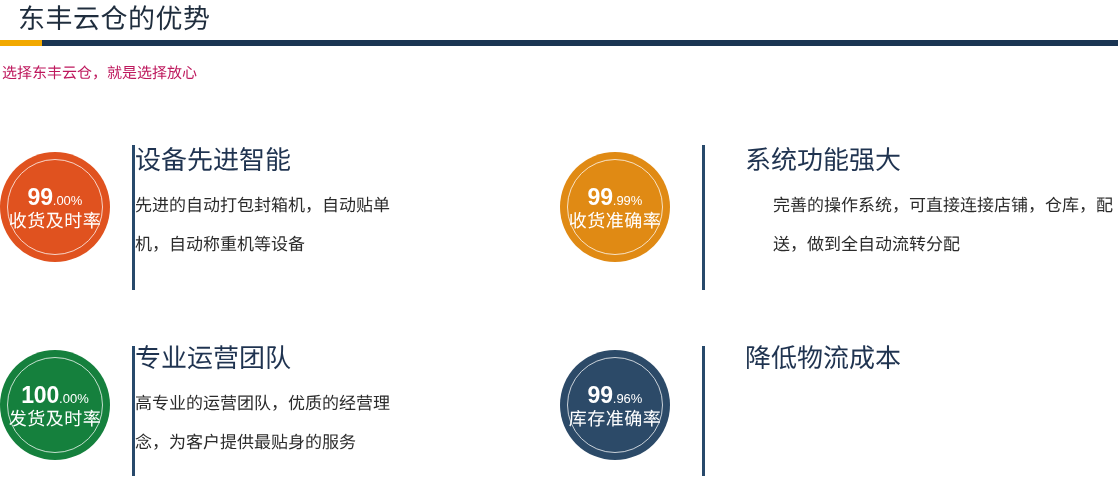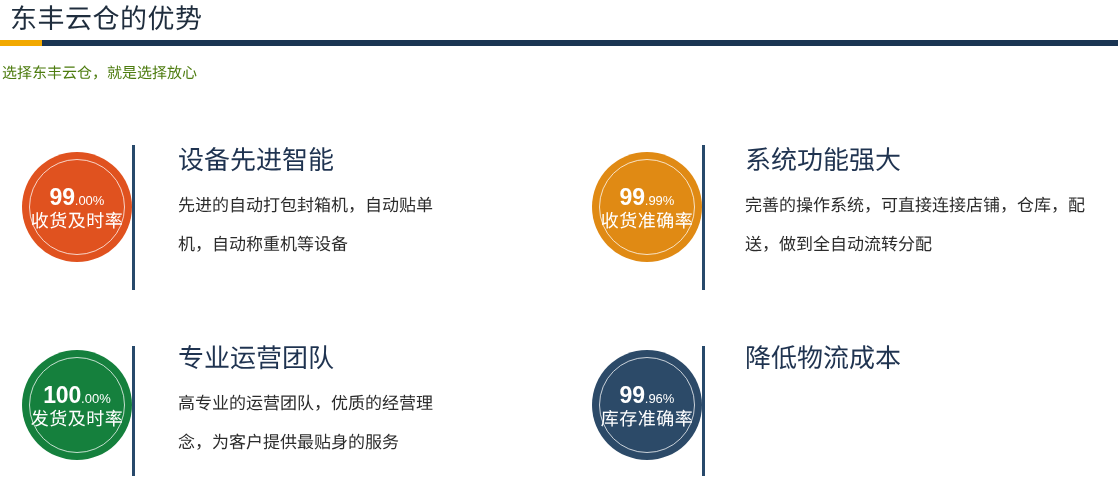--- a/index.html
+++ b/index.html
@@ -29,20 +29,21 @@
     width: 1118px;
   }
   .header-title {
     font-size: 27px;
     line-height: 38px;
     font-weight: 400;
     color: #1f2d3d;
     letter-spacing: 0.5px;
     padding-left: 10px;
     white-space: nowrap;
+    margin-left: 8px;
   }
   .header-rule {
     display: flex;
     width: 1118px;
     height: 6px;
     margin-top: 2px;
   }
   .rule-accent {
     width: 42px;
     height: 6px;
@@ -51,21 +52,21 @@
   .rule-base {
     flex: 1 1 auto;
     height: 6px;
     background: #1a3553;
   }
   .header-subtitle {
     margin-top: 16px;
     padding-left: 2px;
     font-size: 15px;
     line-height: 22px;
-    color: #4d7c0f;
+    color: #be185d;
     white-space: nowrap;
   }
 
   
   .grid {
     position: absolute;
     left: 0;
     top: 132px;
     width: 1118px;
     display: grid;
@@ -74,21 +75,21 @@
   }
   .card {
     position: relative;
     display: flex;
     align-items: flex-start;
   }
   .card-badge-wrap {
     width: 132px;
     flex: 0 0 132px;
     display: flex;
-    justify-content: flex-end;
+    justify-content: flex-start;
     padding-top: 20px;
   }
   .card.col2 .card-badge-wrap {
     width: 142px;
     flex: 0 0 142px;
   }
 
   .badge {
     position: relative;
     width: 110px;
@@ -141,21 +142,20 @@
     flex: 0 0 3px;
     margin-top: 13px;
     height: 145px;
   }
   .card.row2 .card-divider {
     height: 130px;
     margin-top: 16px;
   }
 
   .card-body {
-    padding-left: 43px;
     padding-top: 12px;
     flex: 1 1 auto;
   }
   .card.col2 .card-body {
     padding-left: 40px;
   }
   .card-title {
     font-size: 26px;
     line-height: 32px;
     font-weight: 400;
@@ -165,20 +165,21 @@
   }
   .card-text {
     font-size: 17px;
     line-height: 39px;
     color: #2b2b2b;
     margin: 0;
     max-width: 282px;
   }
   .card.col2 .card-text {
     max-width: 346px;
+    margin-left: 28px;
   }
 </style>
 </head>
 <body>
 
 <div class="page">
 
   <div class="header">
     <div class="header-title">东丰云仓的优势</div>
     <div class="header-rule">

